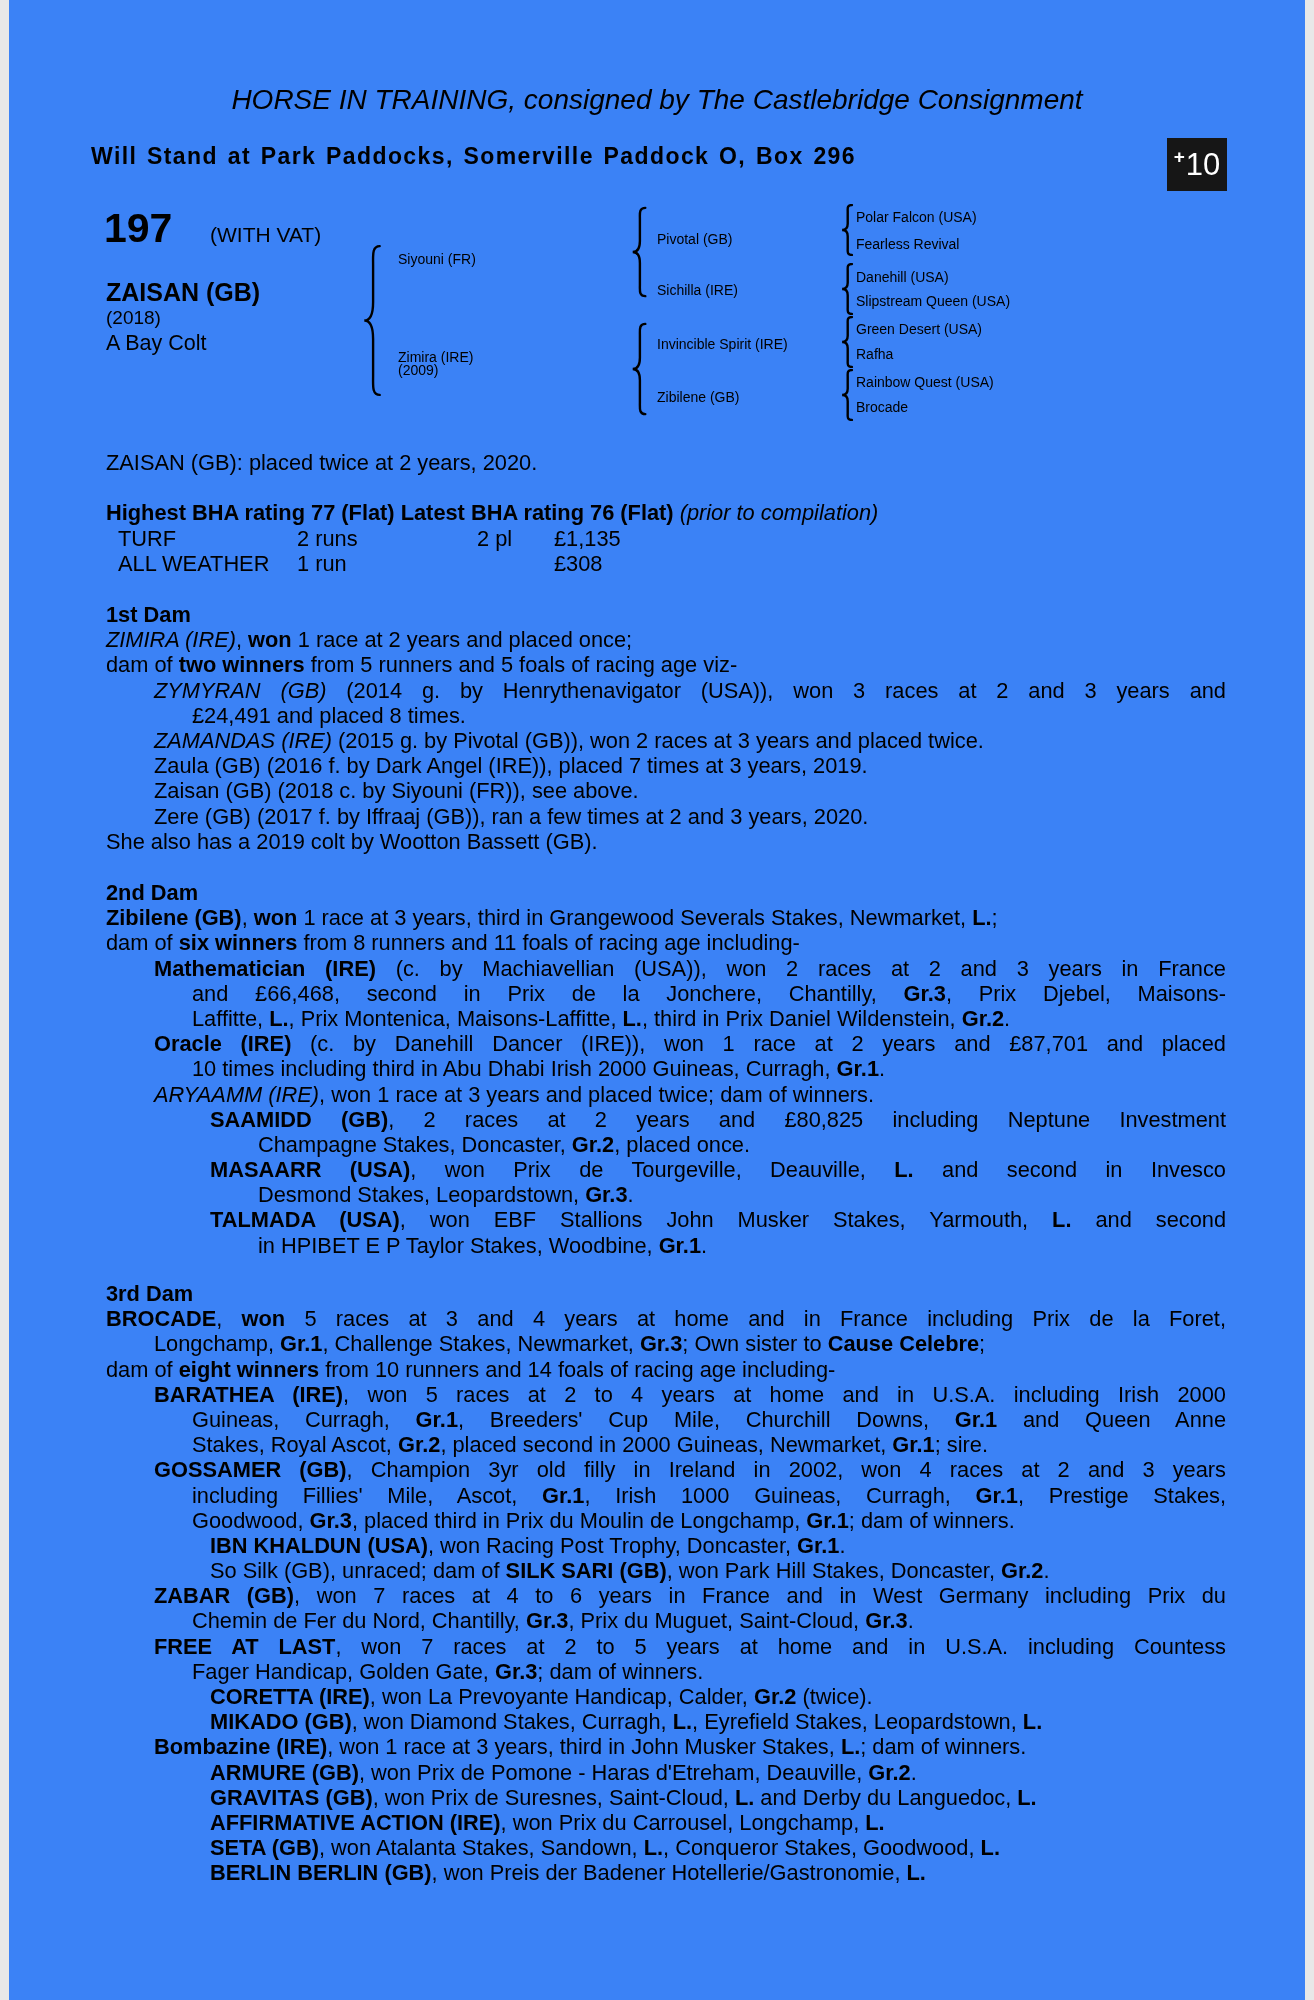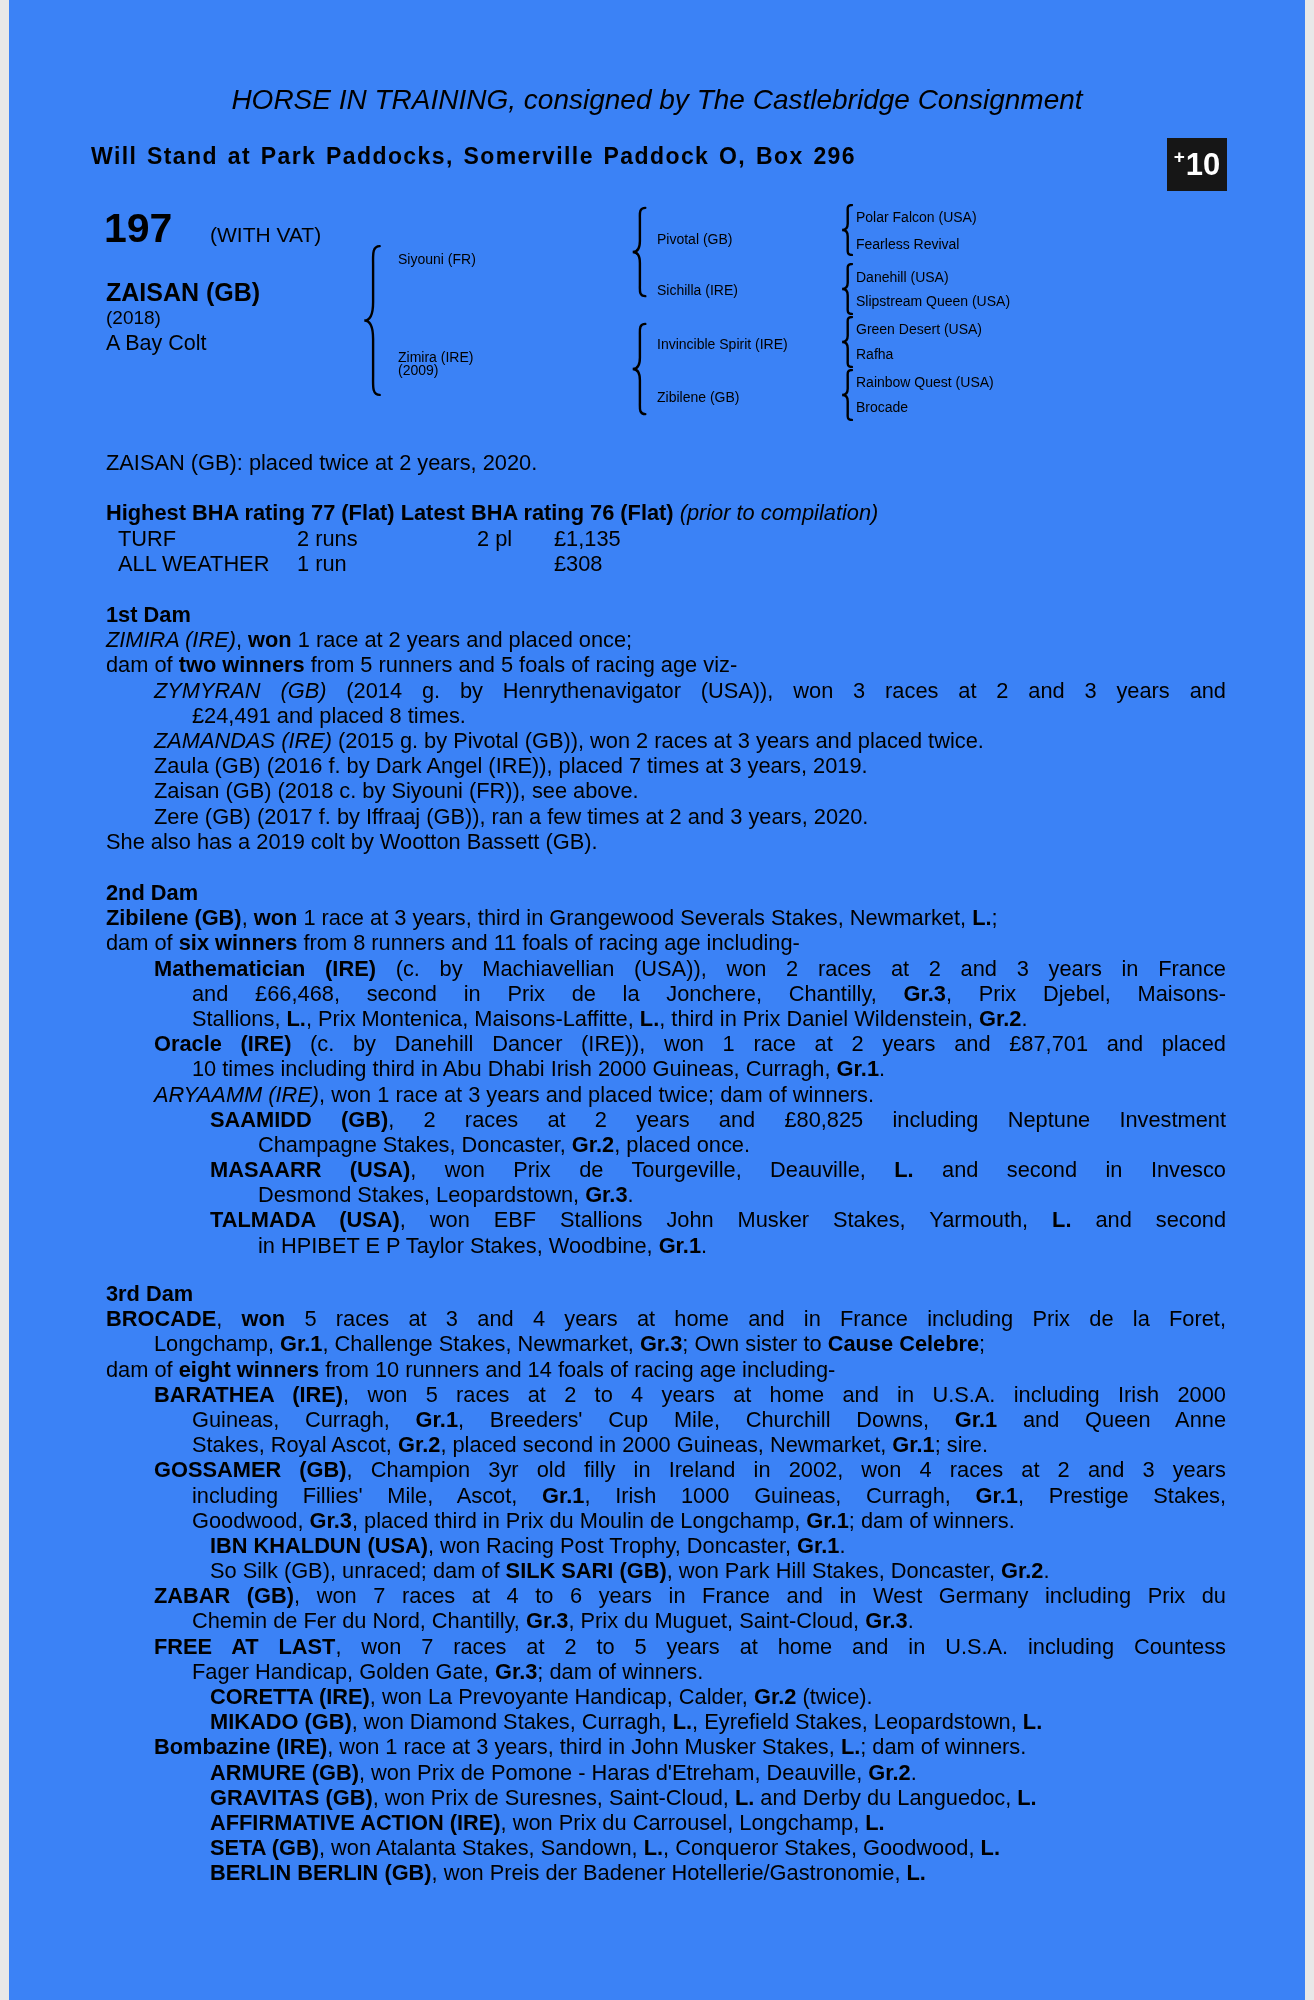--- a/index.html
+++ b/index.html
@@ -6,21 +6,21 @@
   .page{position:relative;width:1296px;height:2000px;background:#3b82f6;
         font-family:"Liberation Sans",sans-serif;color:#000;overflow:hidden;margin:0 auto;}
   
   .hdr-title{position:absolute;top:84px;left:0;width:100%;text-align:center;
              font-style:italic;font-size:28px;white-space:nowrap;}
   .stand{position:absolute;top:143px;left:82px;font-weight:bold;font-size:23px;
          letter-spacing:1.4px;word-spacing:2px;white-space:nowrap;}
   .badge{position:absolute;left:1158px;top:138px;width:60px;height:53px;background:#161616;
          color:#fff;display:flex;align-items:center;justify-content:center;line-height:1;}
   .badge .plus{font-size:19px;font-weight:bold;transform:translateY(-8px);margin-right:1px;}
-  .badge .num{font-size:31px;font-weight:bold;}
+  .badge .num{font-size:31px;font-weight:normal;}
   
   .lot-number{position:absolute;left:95px;top:206px;font-size:41px;font-weight:bold;line-height:44px;white-space:nowrap;}
   .vat{position:absolute;left:201px;top:223px;font-size:21px;white-space:nowrap;}
   .lot-name{position:absolute;left:97px;top:278px;font-size:25px;font-weight:bold;white-space:nowrap;}
   .lot-year{position:absolute;left:97px;top:307px;font-size:19px;}
   .lot-desc{position:absolute;left:97px;top:331px;font-size:21.5px;}
   
   .pl{position:absolute;font-size:14px;line-height:24px;white-space:nowrap;}
   .brace{position:absolute;}
   .brace svg{display:block;width:100%;height:100%;}
@@ -140,21 +140,21 @@
       <div class="bl i1 nw"><span>Zaisan (GB) (2018 c. by Siyouni (FR)), see above.</span></div>
       <div class="bl i1 nw"><span>Zere (GB) (2017 f. by Iffraaj (GB)), ran a few times at 2 and 3 years, 2020.</span></div>
       <div class="bl  nw"><span>She also has a 2019 colt by Wootton Bassett (GB).</span></div>
     </div>
   <div class="sec" id="sec2">
       <div class="bl sh nw">2nd Dam</div>
       <div class="bl  nw"><span class="b">Zibilene (GB)</span><span>, </span><span class="b">won</span><span> 1 race at 3 years, third in Grangewood Severals Stakes, Newmarket, </span><span class="b">L.</span><span>;</span></div>
       <div class="bl  nw"><span>dam of </span><span class="b">six winners</span><span> from 8 runners and 11 foals of racing age including-</span></div>
       <div class="bl i1 just"><span class="b">Mathematician (IRE)</span><span> (c. by Machiavellian (USA)), won 2 races at 2 and 3 years in France</span></div>
       <div class="bl i1c just"><span>and £66,468, second in Prix de la Jonchere, Chantilly, </span><span class="b">Gr.3</span><span>, Prix Djebel, Maisons-</span></div>
-      <div class="bl i1c nw"><span>Stallions, </span><span class="b">L.</span><span>, Prix Montenica, Maisons-Laffitte, </span><span class="b">L.</span><span>, third in Prix Daniel Wildenstein, </span><span class="b">Gr.2</span><span>.</span></div>
+      <div class="bl i1c nw"><span>Laffitte, </span><span class="b">L.</span><span>, Prix Montenica, Maisons-Laffitte, </span><span class="b">L.</span><span>, third in Prix Daniel Wildenstein, </span><span class="b">Gr.2</span><span>.</span></div>
       <div class="bl i1 just"><span class="b">Oracle (IRE)</span><span> (c. by Danehill Dancer (IRE)), won 1 race at 2 years and £87,701 and placed</span></div>
       <div class="bl i1c nw"><span>10 times including third in Abu Dhabi Irish 2000 Guineas, Curragh, </span><span class="b">Gr.1</span><span>.</span></div>
       <div class="bl i1 nw"><span class="it">ARYAAMM (IRE)</span><span>, won 1 race at 3 years and placed twice; dam of winners.</span></div>
       <div class="bl i2 just"><span class="b">SAAMIDD (GB)</span><span>, 2 races at 2 years and £80,825 including Neptune Investment</span></div>
       <div class="bl i2c nw"><span>Champagne Stakes, Doncaster, </span><span class="b">Gr.2</span><span>, placed once.</span></div>
       <div class="bl i2 just"><span class="b">MASAARR (USA)</span><span>, won Prix de Tourgeville, Deauville, </span><span class="b">L.</span><span> and second in Invesco</span></div>
       <div class="bl i2c nw"><span>Desmond Stakes, Leopardstown, </span><span class="b">Gr.3</span><span>.</span></div>
       <div class="bl i2 just"><span class="b">TALMADA (USA)</span><span>, won EBF Stallions John Musker Stakes, Yarmouth, </span><span class="b">L.</span><span> and second</span></div>
       <div class="bl i2c nw"><span>in HPIBET E P Taylor Stakes, Woodbine, </span><span class="b">Gr.1</span><span>.</span></div>
     </div>

